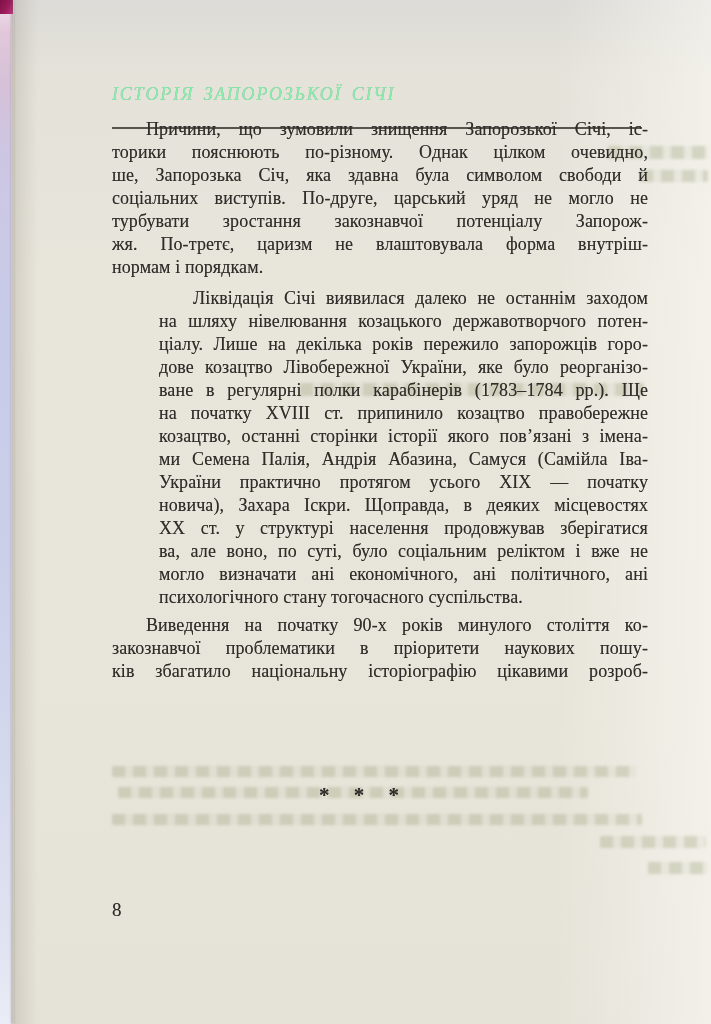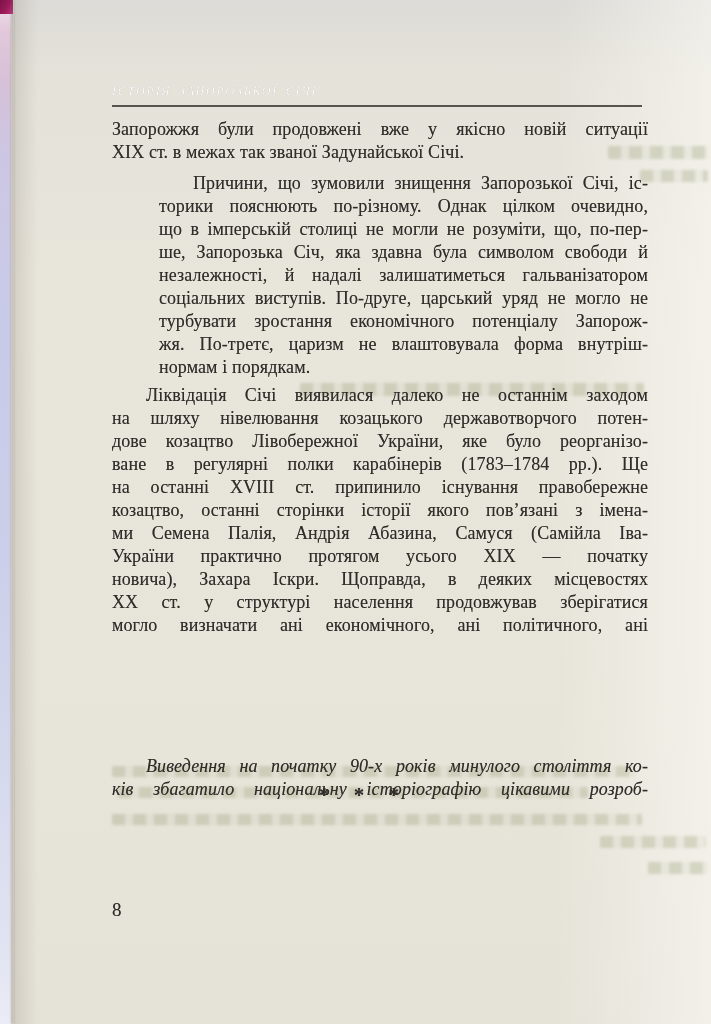--- a/index.html
+++ b/index.html
@@ -29,23 +29,23 @@
     position:absolute; left:11px; top:0; width:3px; height:1024px;
     background:rgba(104,92,86,0.30); filter:blur(1px);
   }
   .crease-shadow{
     position:absolute; left:14px; top:0; width:24px; height:1024px;
     background:linear-gradient(90deg, rgba(112,98,90,0.16), rgba(112,98,90,0));
   }
   
   .running-header{
     position:absolute; left:112px; top:84px; width:530px;
-    padding-bottom:6px; border-bottom:2px solid rgba(62,58,52,0.85);
-    font-style:italic; font-size:12px; letter-spacing:1.8px; word-spacing:3px;
-    color:#ffffff; text-shadow:0 0 0.5px rgba(52,50,45,0.45);
+    padding-bottom:22px; border-bottom:2px solid rgba(62,58,52,0.85);
+    font-style:italic; font-size:18px; letter-spacing:1.8px; word-spacing:3px;
+    color:#86efac; text-shadow:0 0 0.5px rgba(52,50,45,0.45);
     white-space:nowrap;
   }
   
   .text-column{
     position:absolute; left:112px; top:118px; width:536px;
     color:#2f2d29; font-size:18px; letter-spacing:0.1px;
     text-shadow:0 0 0.5px rgba(47,45,41,0.5);
   }
   .line{
     height:23px; line-height:23px;
@@ -103,49 +103,47 @@
   <div class="ghost g6"></div>
   <div class="ghost g7"></div>
   <div class="ghost g8"></div>
 
   <div class="running-header">
     <span>ІСТОРІЯ ЗАПОРОЗЬКОЇ СІЧІ</span>
   </div>
 
   <div class="text-column">
       <div class="para">
-        <div class="line">Запорожжя були продовжені вже у якісно новій ситуації</div>
-        <div class="line flush">XIX ст. в межах так званої Задунайської Січі.</div>
-      </div>
-      <div class="para">
         <div class="line indent">Причини, що зумовили знищення Запорозької Січі, іс-</div>
         <div class="line">торики пояснюють по-різному. Однак цілком очевидно,</div>
-        <div class="line">що в імперській столиці не могли не розуміти, що, по-пер-</div>
         <div class="line">ше, Запорозька Січ, яка здавна була символом свободи й</div>
-        <div class="line">незалежності, й надалі залишатиметься гальванізатором</div>
         <div class="line">соціальних виступів. По-друге, царський уряд не могло не</div>
-        <div class="line">турбувати зростання економічного потенціалу Запорож-</div>
+        <div class="line">турбувати зростання закознавчої потенціалу Запорож-</div>
         <div class="line">жя. По-третє, царизм не влаштовувала форма внутріш-</div>
         <div class="line flush">нормам і порядкам.</div>
       </div>
       <div class="para">
         <div class="line indent">Ліквідація Січі виявилася далеко не останнім заходом</div>
         <div class="line">на шляху нівелювання козацького державотворчого потен-</div>
+        <div class="line">ціалу. Лише на декілька років пережило запорожців горо-</div>
         <div class="line">дове козацтво Лівобережної України, яке було реорганізо-</div>
         <div class="line">ване в регулярні полки карабінерів (1783–1784 рр.). Ще</div>
-        <div class="line">на останні XVIII ст. припинило існування правобережне</div>
+        <div class="line">на початку XVIII ст. припинило козацтво правобережне</div>
         <div class="line">козацтво, останні сторінки історії якого пов’язані з імена-</div>
         <div class="line">ми Семена Палія, Андрія Абазина, Самуся (Самійла Іва-</div>
         <div class="line">України практично протягом усього XIX — початку</div>
         <div class="line">новича), Захара Іскри. Щоправда, в деяких місцевостях</div>
         <div class="line">XX ст. у структурі населення продовжував зберігатися</div>
+        <div class="line">ва, але воно, по суті, було соціальним реліктом і вже не</div>
         <div class="line">могло визначати ані економічного, ані політичного, ані</div>
+        <div class="line flush">психологічного стану тогочасного суспільства.</div>
       </div>
       <div class="para">
         <div class="line indent">Виведення на початку 90-х років минулого століття ко-</div>
+        <div class="line">закознавчої проблематики в пріоритети наукових пошу-</div>
         <div class="line">ків збагатило національну історіографію цікавими розроб-</div>
       </div>
     </div>
 
   <div class="separator">* * *</div>
 
   <div class="page-number">8</div>
 </div>
 
 </body></html>

